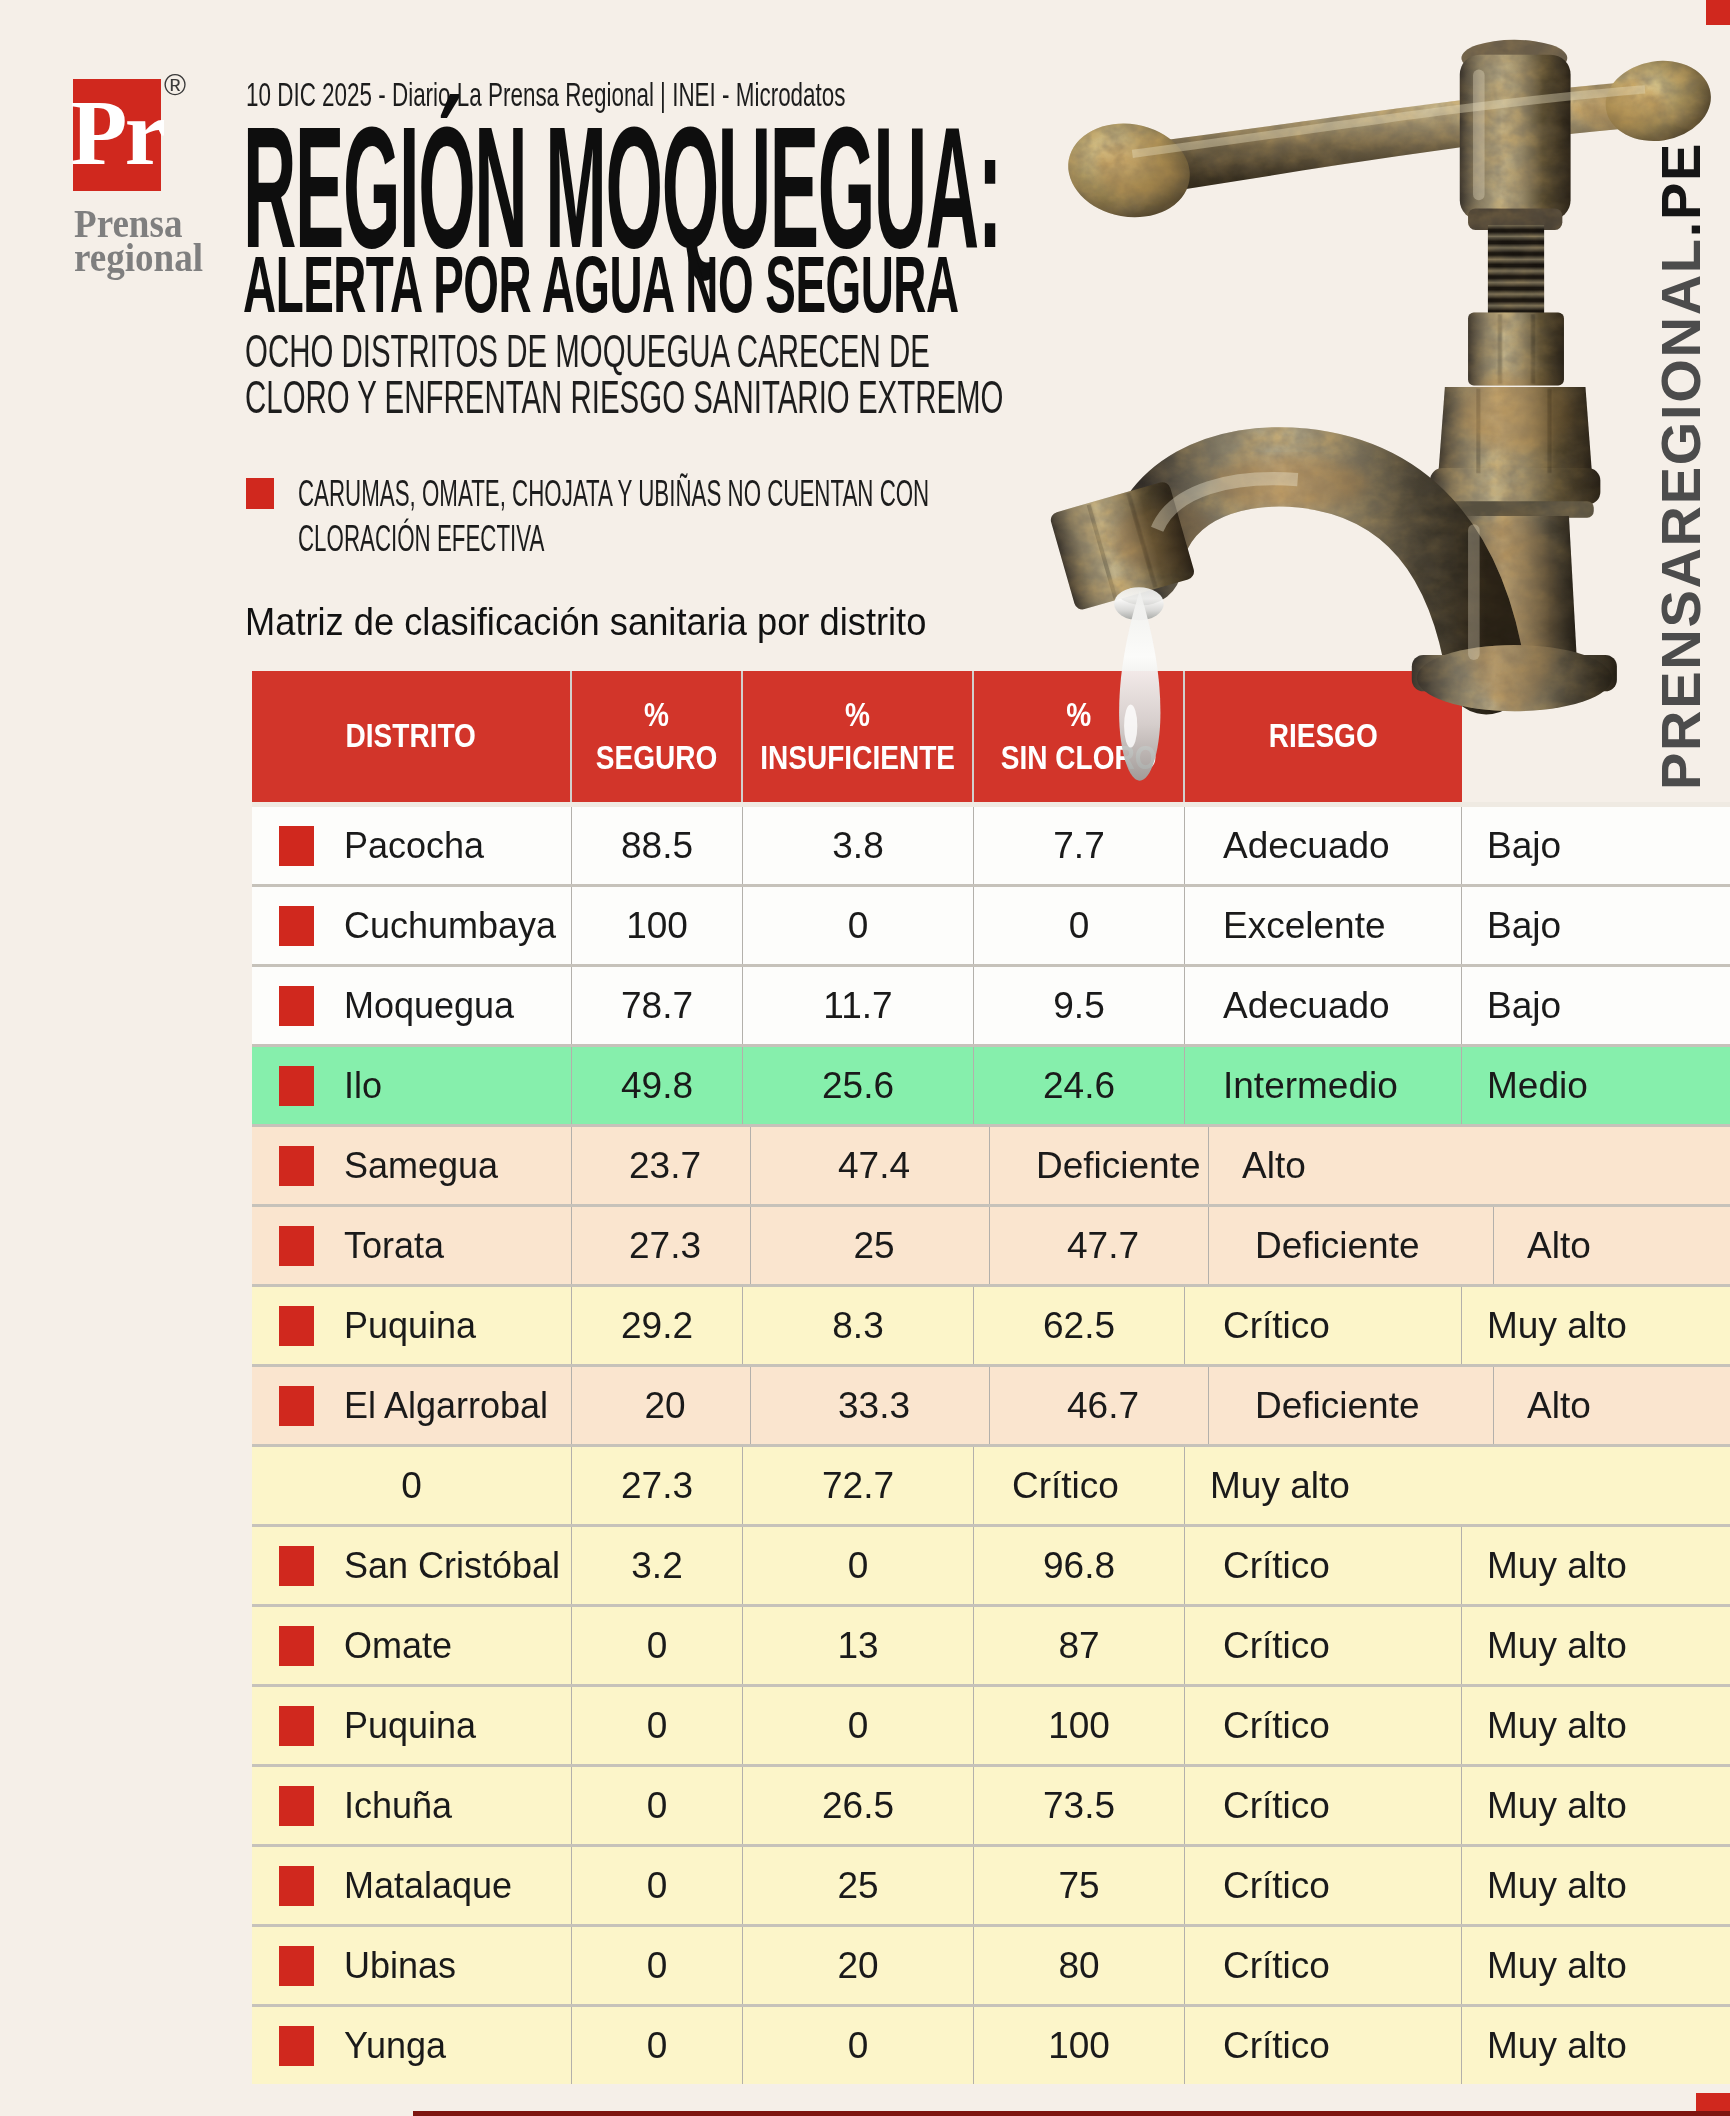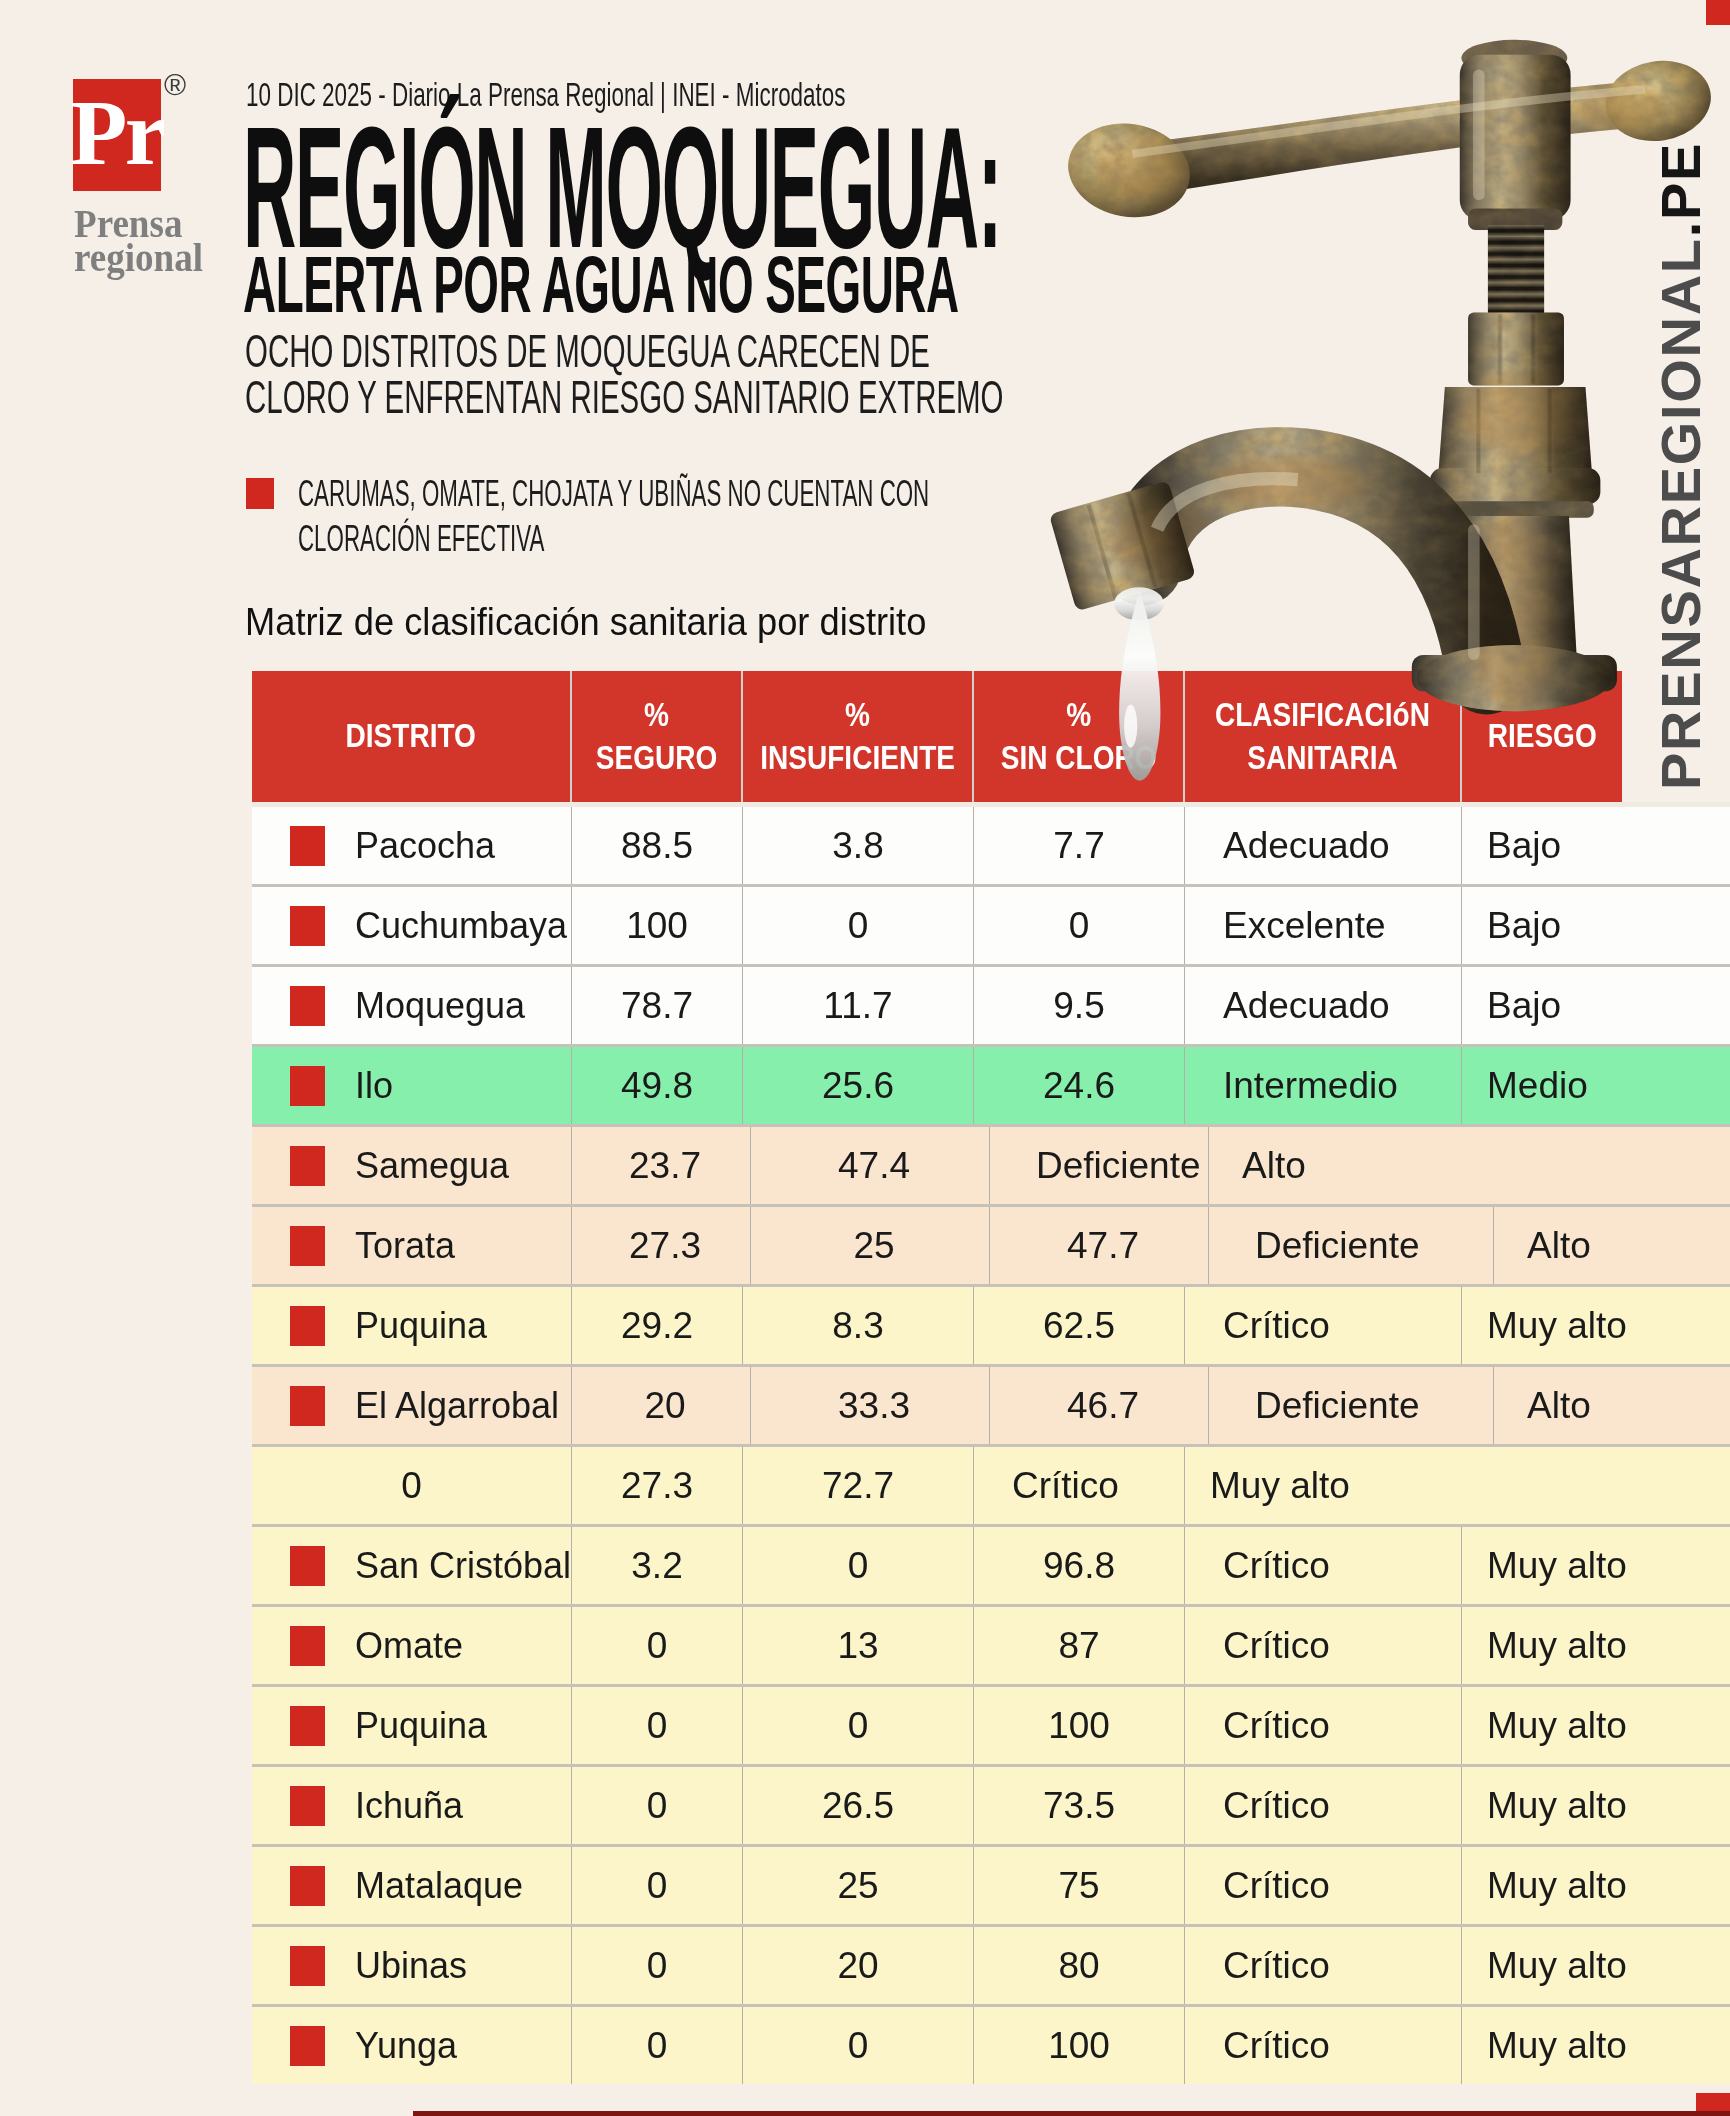--- a/index.html
+++ b/index.html
@@ -41,21 +41,21 @@
   .th .hin span:empty{display:none;}
   .trow{height:77px;}
   .trow:first-child{border-top:5px solid #efeae2;}
   .trow + .trow{border-top:3.3px solid #c6c2ba;}
   .td{display:flex;align-items:center;font-size:37px;color:#1a1a1a;border-right:1.7px solid #b3b0ab;
       white-space:nowrap;overflow:visible;}
   .td:last-child{border-right:none;}
   .td.num{justify-content:center;}
   .td.cls{padding-left:38px;}
   .td.risk{padding-left:25px;}
-  .td.dist{padding-left:38px;font-size:36px;}
+  .td.dist{padding-left:27px;font-size:36px;}
   .rbul{width:35px;height:40px;background:#d0281e;margin-right:30px;flex:0 0 auto;}
   .tone-white{background:#fdfdfb;}
   .tone-blue{background:#86efac;}
   .tone-peach{background:#fae5cf;gap:8px;}
   .tone-yellow{background:#fcf5c9;}
   
   .vtext{position:absolute;left:1648px;top:790px;transform:rotate(-90deg);transform-origin:left top;
       font-size:56px;font-weight:bold;letter-spacing:1.7px;white-space:nowrap;z-index:5;}
   .vtext .vmain{color:#4c4c4c;}
   .vtext .vsuf{color:#161616;}
@@ -227,26 +227,20 @@
           </div>
         </div>
       <div class="th">
           <div class="hin">
             <span>%</span>
             <span>SIN CLORO</span>
           </div>
         </div>
       <div class="th">
           <div class="hin">
-            <span>CLASIFICACIóN</span>
-            <span>SANITARIA</span>
-          </div>
-        </div>
-      <div class="th">
-          <div class="hin">
             <span>RIESGO</span>
           </div>
         </div>
     </div>
     <div class="tbody">
         <div class="trow tone-white">
           <div class="td dist">
             <span class="rbul"></span>
             <span>Pacocha</span>
           </div>

